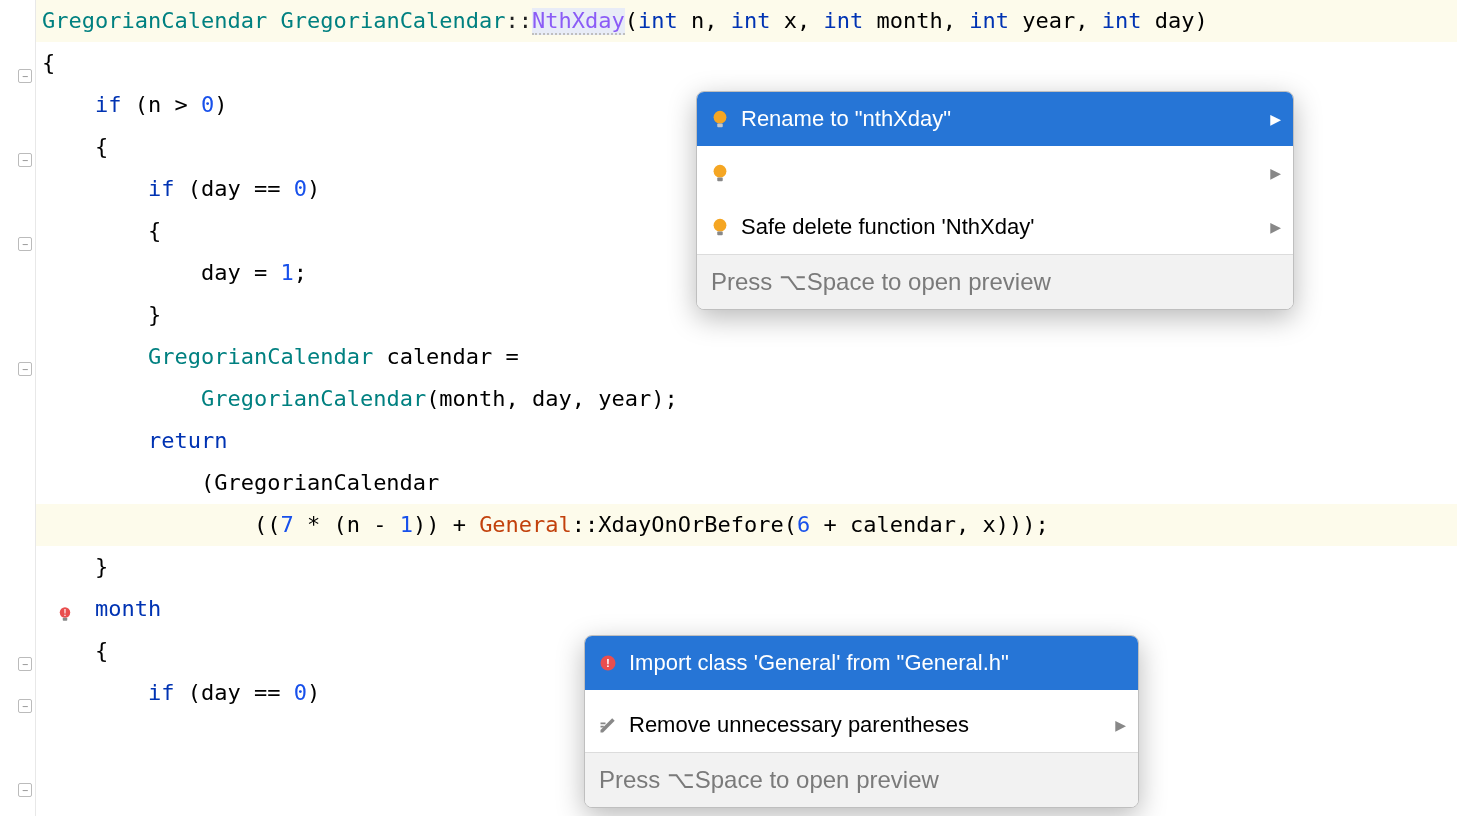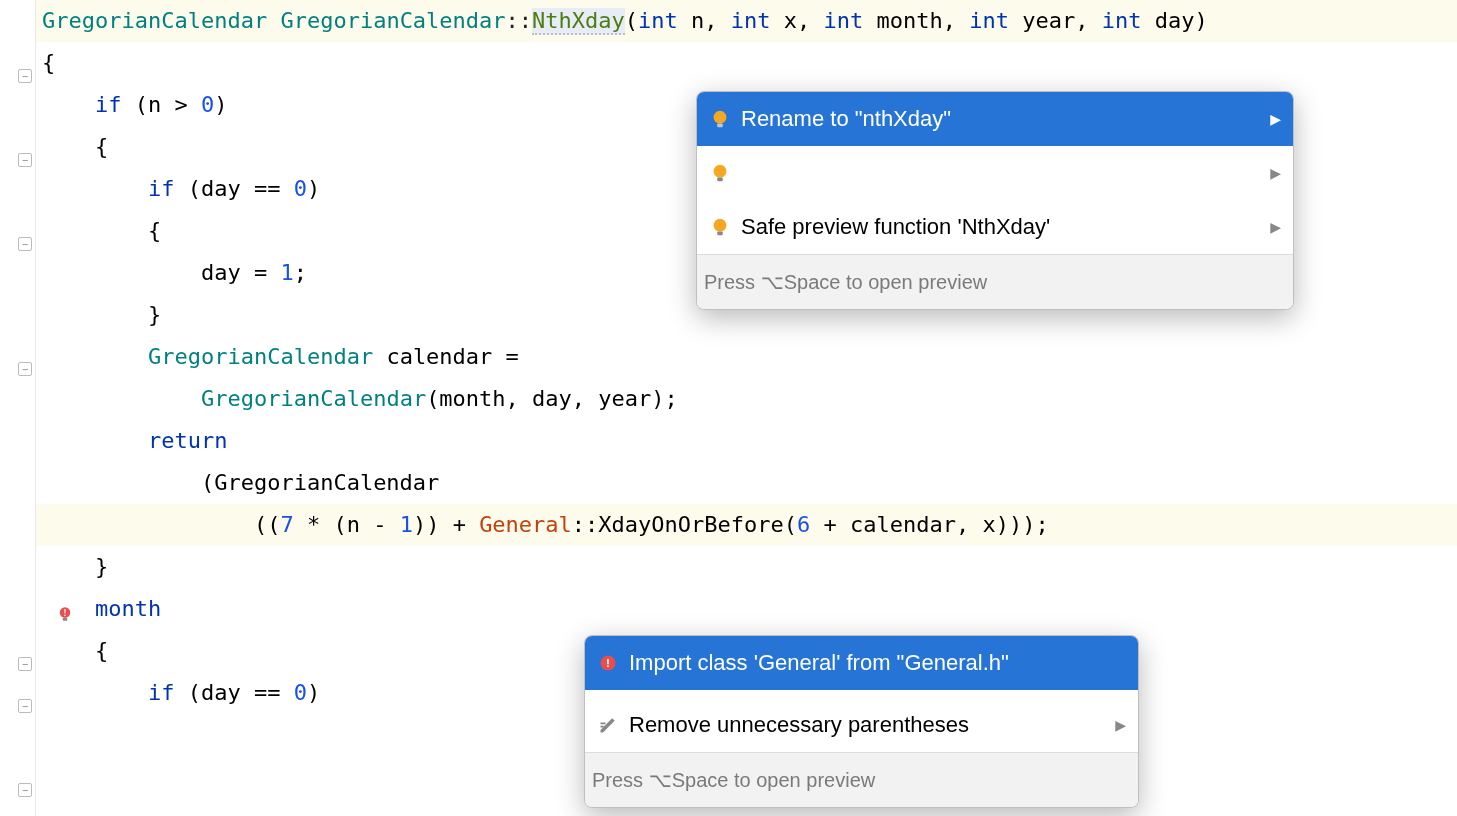--- a/index.html
+++ b/index.html
@@ -65,21 +65,21 @@
     height: 22px;
   }
   .error-bulb {
     width: 20px;
     height: 20px;
   }
   .kw { color: #0033b3; }
   .type { color: #008080; }
   .num { color: #1750eb; }
   .err { color: #c2410c; }
-  .nm { color: #4d7c0f; }
+  .nm { color: #8b5cf6; }
   .op { color: #222; }
   .underlined {
     border-bottom: 2px dotted #bfbfbf;
     background: #e8ecf7;
   }
   .popup {
     position: absolute;
     background: #ffffff;
     border: 1px solid #bfbfbf;
     border-radius: 8px;
@@ -106,22 +106,22 @@
     padding-left: 12px;
     font-size: 14px;
     color: #888;
   }
   .popup-item.selected .chevron {
     color: #ffffff;
   }
   .popup-footer {
     background: #f2f2f2;
     color: #7a7a7a;
-    padding: 6px 7px;
-    font-size: 20px;
+    padding: 6px 14px;
+    font-size: 24px;
     border-top: 1px solid #dcdcdc;
   }
   .popup-icon {
     width: 22px;
     height: 22px;
     flex-shrink: 0;
     display: flex;
     align-items: center;
     justify-content: center;
   }
@@ -195,21 +195,21 @@
         </span>
         <span class="chevron">▶</span>
       </div>
       <div class="popup-item">
         <span class="popup-icon">
           <svg viewBox="0 0 24 24" width="22" height="22">
               <circle cx="12" cy="10" r="7" fill="#f5a623"></circle>
               <rect x="9" y="17" width="6" height="4" fill="#888" rx="1"></rect>
             </svg>
         </span>
-        <span>Safe preview function 'NthXday'</span>
+        <span>Safe delete function 'NthXday'</span>
         <span class="chevron">▶</span>
       </div>
       <div class="popup-footer">Press ⌥Space to open preview</div>
     </div>
 
     <div class="popup" style="top:635px; left:548px; width:555px;">
       <div class="popup-item selected">
         <span class="popup-icon">
           <svg viewBox="0 0 24 24" width="20" height="20">
               <circle cx="12" cy="12" r="9" fill="#e94e4e"></circle>

